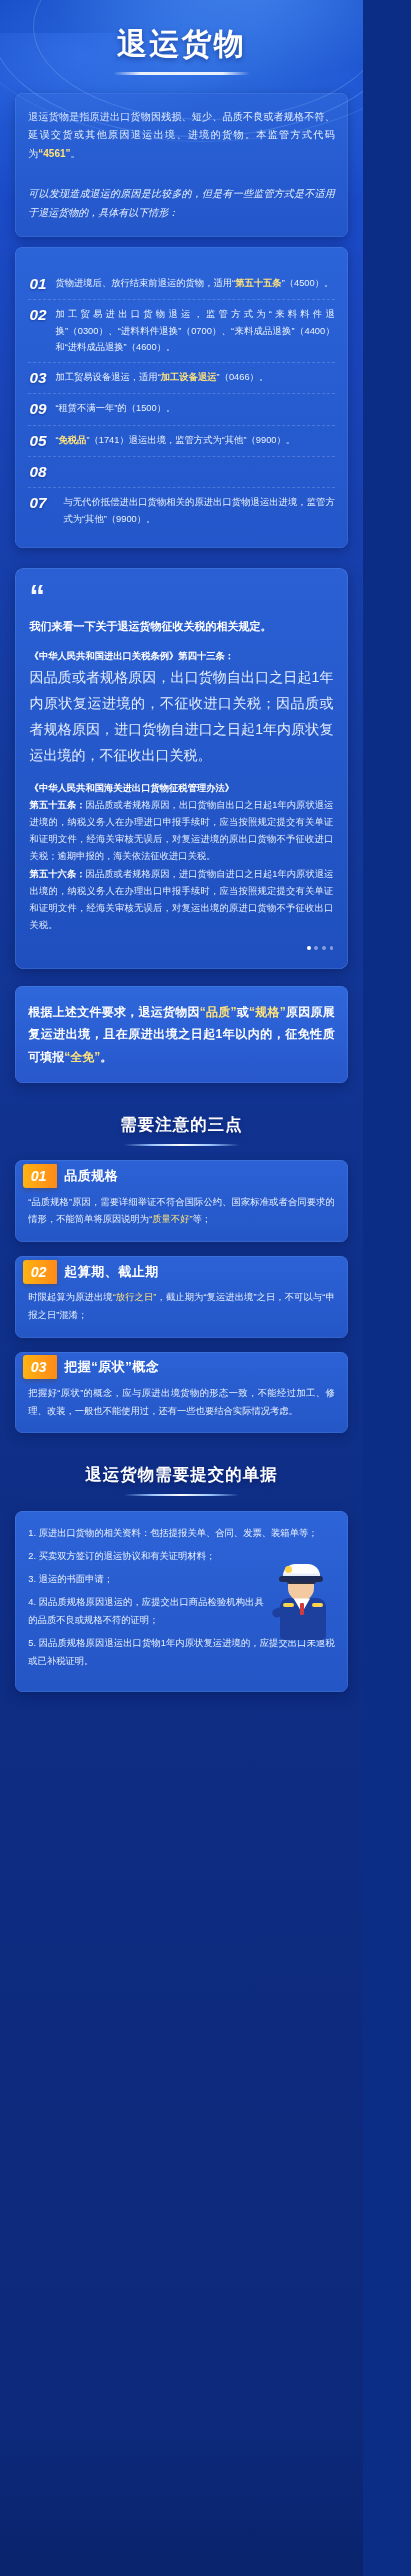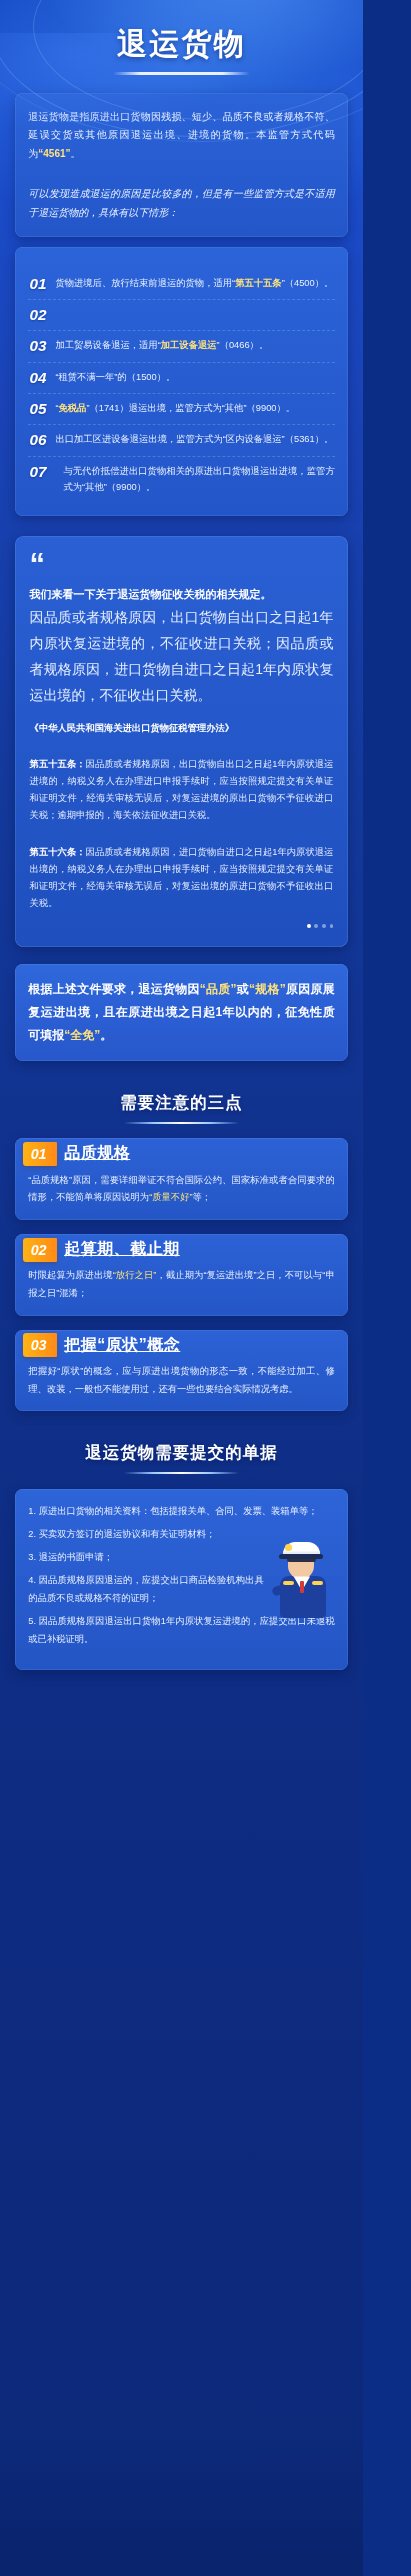--- a/index.html
+++ b/index.html
@@ -127,21 +127,21 @@
     line-height: 1.85;
     color: #ffffff;
     font-weight: bold;
   }
   .doc-body {
     font-size: 14px;
     line-height: 1.85;
     color: #e6efff;
     text-align: justify;
   }
-  .doc-sub { margin-top: 19px; font-size: 9.3px; line-height: 1.85; color: #e6efff; text-align: justify;}
+  .doc-sub { margin-top: 0; font-size: 9.3px; line-height: 1.85; color: #e6efff; text-align: justify;}
   .doc-sub .k { color: #ffffff; font-weight: bold; }
   .dots {
     margin-top: 12px;
     display: flex; gap: 3.8px; justify-content: flex-end;
   }
   .dots i { width: 3.8px; height: 3.8px; border-radius: 50%; background: rgba(255,255,255,0.45); display:block; }
   .dots i.on { background: #ffffff; }
 
   
   .concl {
@@ -202,25 +202,24 @@
     display: flex; align-items: center;
     background: linear-gradient(90deg, #ffb313 0%, #ff8a17 100%);
     color: #ffffff;
     font-size: 14.3px;
     font-weight: bold;
     font-style: italic;
     border-radius: 3.3px 1.1px 1.1px 3.3px;
     box-shadow: 0 1.6px 4.4px rgba(100,50,0,0.3);
   }
   .point-title {
-    font-size: 16px;
+    font-size: 13px;
     font-weight: bold;
     color: #ffffff;
     letter-spacing: 0.5px;
-    text-decoration: underline;
   }
   .point-body {
     padding: 2.2px 13px 13px;
     font-size: 9.3px;
     line-height: 1.9;
     color: #e9f1ff;
     text-align: justify;
   }
   .point-body .q { color: #ffe37a; }
 
@@ -326,60 +325,61 @@
   <div class="card" style="margin-top:10px;">
     <div class="num-list">
       <div class="num-item">
         <div class="num">01</div>
         <div class="num-text">
           <span>货物进境后、放行结束前退运的货物，适用“</span><span class="code">第五十五条</span><span>”（4500）。</span>
         </div>
       </div>
       <div class="num-item">
         <div class="num">02</div>
+        <div class="num-text">
+          <span>加工贸易进出口货物退运，监管方式为“来料料件退换”（0300）、“进料料件退换”（0700）、“来料成品退换”（4400）和“进料成品退换”（4600）。</span><span class="code"></span><span></span>
+        </div>
       </div>
       <div class="num-item">
         <div class="num">03</div>
         <div class="num-text">
           <span>加工贸易设备退运，适用“</span><span class="code">加工设备退运</span><span>”（0466）。</span>
         </div>
       </div>
       <div class="num-item">
-        <div class="num">04</div>
+        <div class="num">09</div>
         <div class="num-text">
           <span>“租赁不满一年”的（1500）。</span><span class="code"></span><span></span>
         </div>
       </div>
       <div class="num-item">
         <div class="num">05</div>
         <div class="num-text">
           <span>“</span><span class="code">免税品</span><span>”（1741）退运出境，监管方式为“其他”（9900）。</span>
         </div>
       </div>
       <div class="num-item">
-        <div class="num">06</div>
-        <div class="num-text">
-          <span>出口加工区进设备退运出境，监管方式为“区内设备退运”（5361）。</span><span class="code"></span><span></span>
-        </div>
+        <div class="num">08</div>
       </div>
       <div class="num-item">
         <div class="num">07</div>
         <div class="num-text">
           <span>与无代价抵偿进出口货物相关的原进出口货物退运出进境，监管方式为“其他”（9900）。</span><span class="code"></span><span></span>
         </div>
       </div>
     </div>
   </div>
 
   <div class="quote-card">
     <div class="quote-mark">“</div>
     <div class="quote-lead">
       <span>我们来看一下关于退运货物征收关税的相关规定。</span>
     </div>
 
+    <div class="doc-title">《中华人民共和国进出口关税条例》第四十三条：</div>
     <div class="doc-body">因品质或者规格原因，出口货物自出口之日起1年内原状复运进境的，不征收进口关税；因品质或者规格原因，进口货物自进口之日起1年内原状复运出境的，不征收出口关税。</div>
 
     <div class="doc-title">《中华人民共和国海关进出口货物征税管理办法》</div>
     <div class="doc-sub">
       <span class="k">第五十五条：</span><span>因品质或者规格原因，出口货物自出口之日起1年内原状退运进境的，纳税义务人在办理进口申报手续时，应当按照规定提交有关单证和证明文件，经海关审核无误后，对复运进境的原出口货物不予征收进口关税；逾期申报的，海关依法征收进口关税。</span>
     </div>
     <div class="doc-sub">
       <span class="k">第五十六条：</span><span>因品质或者规格原因，进口货物自进口之日起1年内原状退运出境的，纳税义务人在办理出口申报手续时，应当按照规定提交有关单证和证明文件，经海关审核无误后，对复运出境的原进口货物不予征收出口关税。</span>
     </div>
 

